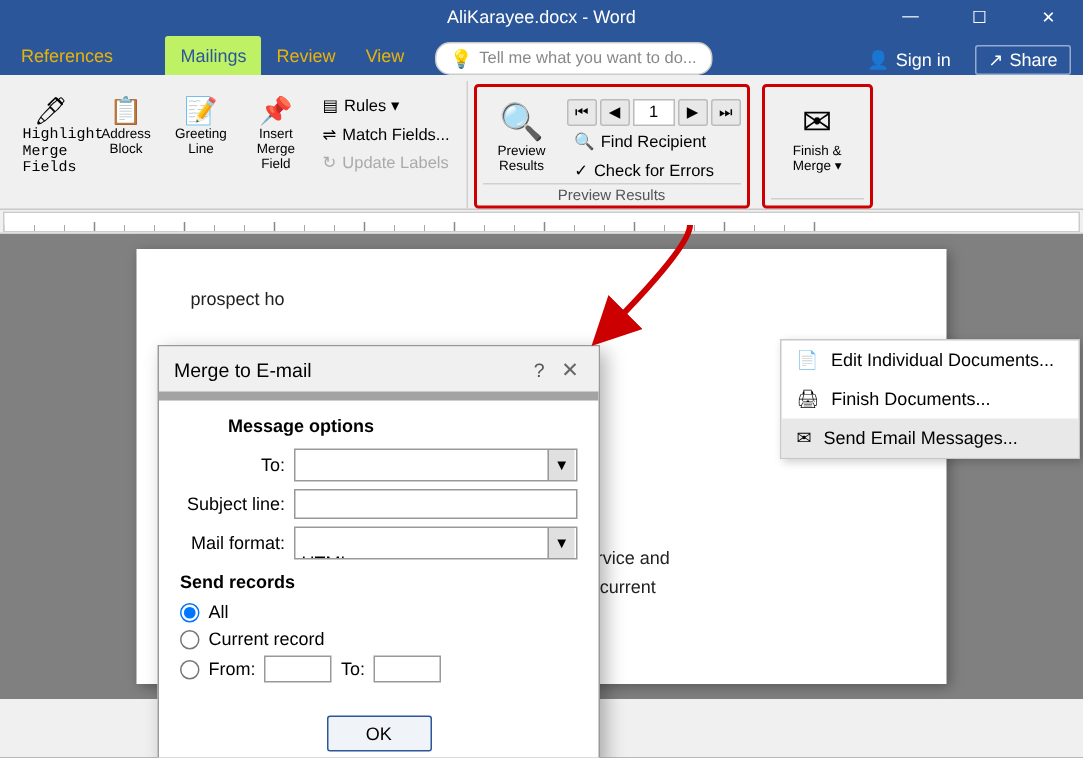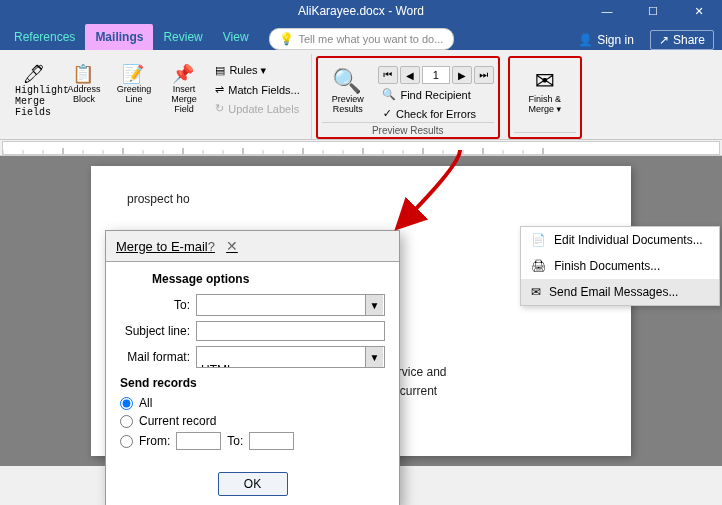--- a/index.html
+++ b/index.html
@@ -44,32 +44,33 @@
     
     .ribbon-tabs {
       background: #2b579a;
       display: flex;
       align-items: flex-end;
       padding-left: 4px;
       height: 28px;
     }
     .ribbon-tab {
       padding: 4px 10px;
-      color: #5eead4;
+      color: #eab308;
       font-size: 12px;
       cursor: pointer;
       height: 26px;
       display: flex;
       align-items: center;
       border-radius: 2px 2px 0 0;
     }
     .ribbon-tab.active {
-      background: #f0abfc;
+      background: #bef264;
       color: #2b579a;
-      font-weight: bold;
+      font-weight: normal;
+      margin-left: 25px;
     }
     .ribbon-tab-right {
       margin-left: auto;
       display: flex;
       align-items: center;
       gap: 8px;
       padding-right: 8px;
     }
     .sign-in-btn {
       color: white;
@@ -212,25 +213,24 @@
       border: 1px solid #999;
       box-shadow: 4px 4px 12px rgba(0,0,0,0.3);
       font-size: 12px;
       pointer-events: all;
     }
     .dialog-title {
       background: #f0f0f0;
       padding: 6px 10px;
       display: flex;
       align-items: center;
-      justify-content: flex-start;
-      border-bottom: 1px solid #a3a3a3;
+      justify-content: space-between;
+      border-bottom: 6px solid #a3a3a3;
       font-size: 13px;
       font-weight: normal;
-      text-decoration: underline;
     }
     .dialog-close {
       cursor: pointer;
       font-size: 14px;
       color: #666;
       width: 18px;
       height: 18px;
       display: flex;
       align-items: center;
       justify-content: center;

